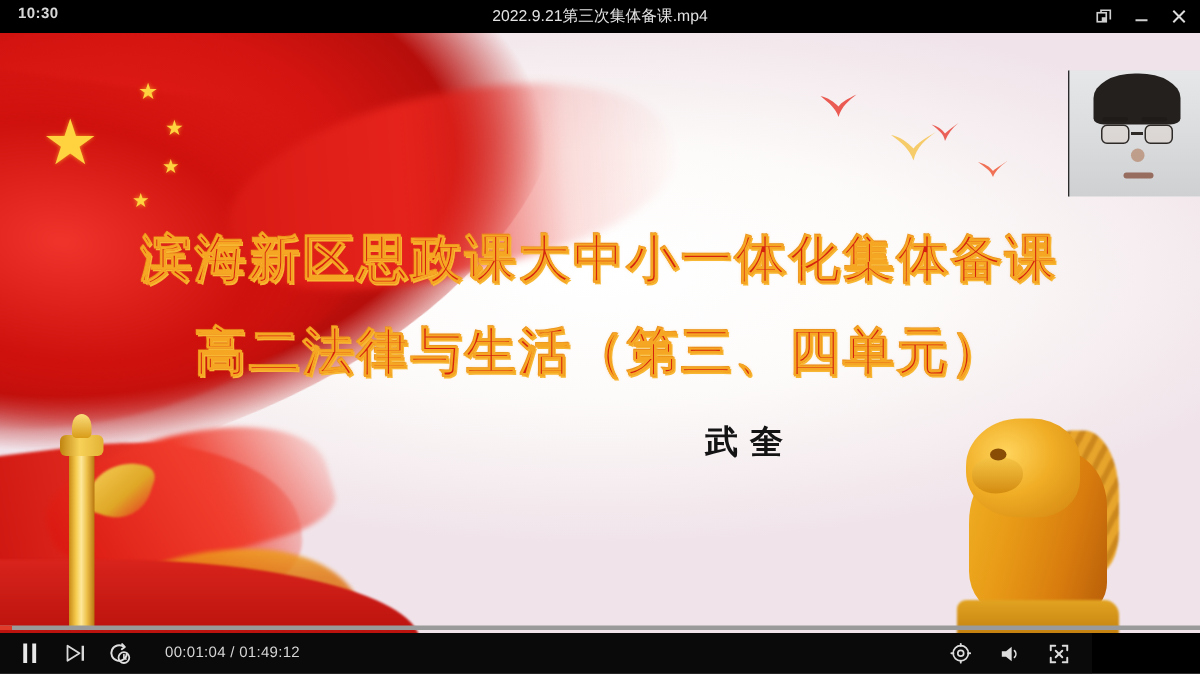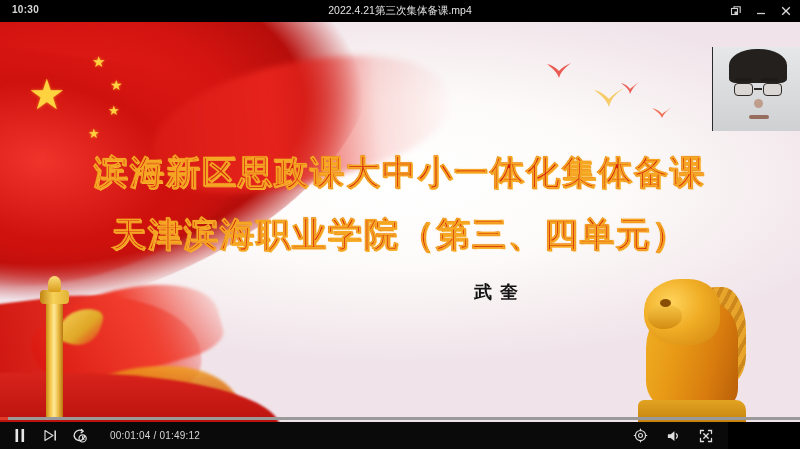--- a/index.html
+++ b/index.html
@@ -236,21 +236,21 @@
   .s-title2 { top: 190px; font-size: 34px; }
 
   .s-presenter, .s-org, .s-date {
     position: absolute;
     text-align: center;
     color: #141414;
     font-family: "DejaVu Serif", "Liberation Serif", serif;
     font-weight: bold;
     white-space: nowrap;
   }
-  .s-presenter { top: 258px; left: 420px; width: 160px; font-size: 18px; letter-spacing: 8px; }
+  .s-presenter { top: 258px; left: 420px; width: 160px; font-size: 22px; letter-spacing: 8px; }
   .s-org       { top: 296px; left: 372px; width: 250px; font-size: 22px; letter-spacing: 4px; }
   .s-date      { top: 334px; left: 380px; width: 236px; font-size: 25px; letter-spacing: 1px;
                  font-family: "DejaVu Sans", "Liberation Sans", sans-serif; }
 
   
   .pip {
     position: absolute; right: 0; top: 25px;
     width: 88px; height: 84px;
     background: #dfe0e2;
     overflow: hidden;
@@ -334,21 +334,21 @@
     letter-spacing: 0.2px; white-space: nowrap;
   }
 </style>
 </head>
 <body>
 
 <div class="app">
 
   <div class="titlebar">
     <div class="clock">10:30</div>
-    <div class="win-title">2022.4.21第三次集体备课.mp4</div>
+    <div class="win-title">2022.9.21第三次集体备课.mp4</div>
     <div class="win-ctrls">
       <div class="win-btn">
         <svg width="12" height="12" viewBox="0 0 12 12">
           <rect x="1.5" y="3.5" width="6" height="6" fill="none" stroke="#cfcfcf" stroke-width="1.1"></rect>
           <path d="M4 3.2 V1.8 H10.2 V8" fill="none" stroke="#cfcfcf" stroke-width="1.1"></path>
           <rect x="4.5" y="6.5" width="3" height="3" fill="#cfcfcf"></rect>
         </svg>
       </div>
       <div class="win-btn">
         <svg width="12" height="12" viewBox="0 0 12 12">
@@ -411,21 +411,21 @@
         <div class="lion-body"></div>
         <div class="lion-head"></div>
         <div class="lion-snout"></div>
         <div class="lion-eye"></div>
         <div class="lion-base"></div>
       </div>
     </div>
 
     <div class="slide-text">
       <div class="s-title1">滨海新区思政课大中小一体化集体备课</div>
-      <div class="s-title2">天津滨海职业学院（第三、四单元）</div>
+      <div class="s-title2">高二法律与生活（第三、四单元）</div>
       <div class="s-presenter">武奎</div>
     </div>
 
     <div class="pip">
       <div class="pip-bg"></div>
       <div class="pip-hair"></div>
       <div class="pip-face"></div>
       <div class="pip-brow l"></div>
       <div class="pip-brow r"></div>
       <div class="pip-glasses">

